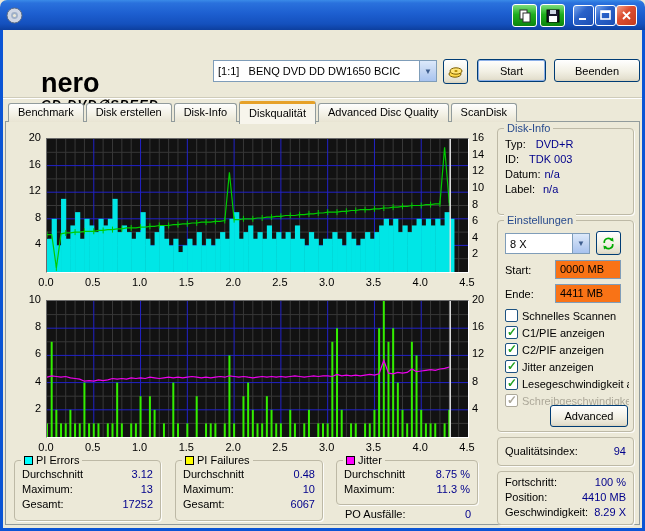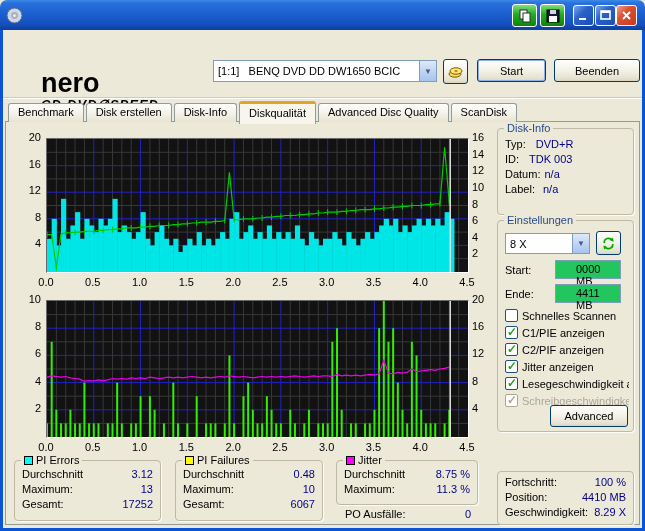--- a/index.html
+++ b/index.html
@@ -53,21 +53,21 @@
   .axis-label{position:absolute;font-size:11px;color:#000;}
   
   .gb{position:absolute;border:1px solid #BDB9A6;border-radius:4px;box-shadow:1px 1px 0 rgba(255,255,255,.85);z-index:8;}
   .gb .legend{position:absolute;top:-7px;left:6px;background:#ECE9D8;padding:0 3px;display:flex;align-items:center;gap:3px;white-space:nowrap;}
   .gb.blue .legend{color:#274a8d;}
   .sw{width:9px;height:9px;border:1px solid #000;display:inline-block;}
   .row{display:flex;justify-content:space-between;padding:0 7px;line-height:15px;}
   .row .val{color:#00008B;text-align:right;}
   .panel{position:absolute;border:1px solid #BDB9A6;border-radius:4px;box-shadow:1px 1px 0 rgba(255,255,255,.85);z-index:8;}
   
-  .txtfield{position:absolute;background:#22c55e;border:1px solid #7F9DB9;padding:2px 20px;color:#000;}
+  .txtfield{position:absolute;background:#f97316;border:1px solid #7F9DB9;padding:2px 4px;color:#000;}
   .cbrow{position:absolute;left:7px;display:flex;align-items:center;gap:4px;height:15px;white-space:nowrap;overflow:hidden;width:124px;}
   .cb{position:relative;width:13px;height:13px;background:#fff;border:1px solid #1D5281;border-radius:2px;flex:0 0 auto;}
   .cb.checked::after{content:"\2713";position:absolute;left:1px;top:-2px;color:#21A121;font-weight:bold;font-size:12px;}
   .cbrow.disabled{color:#ACA899;}
   .cbrow.disabled .cb{border-color:#ACA899;}
   .cbrow.disabled .cb.checked::after{color:#ACA899;}
   .lbl{position:absolute;color:#000;}
 </style>
 </head>
 <body>
@@ -571,20 +571,26 @@
       <span class="cb checked"></span>
       <span>Lesegeschwindigkeit a</span>
     </div>
     <div class="cbrow disabled" style="top:172px">
       <span class="cb checked"></span>
       <span>Schreibgeschwindigkei</span>
     </div>
     <div class="xpbtn" style="left:52px;top:184px;width:78px;height:22px">Advanced</div>
   </div>
 
+  <div class="panel" style="left:497px;top:437px;width:137px;height:29px;display:flex;align-items:center">
+    <div class="row" style="width:100%">
+      <span>Qualitätsindex:</span>
+        <span class="val">94</span>
+    </div>
+  </div>
 
   <div class="panel" style="left:497px;top:471px;width:137px;height:54px;padding-top:3px">
     <div class="row">
         <span>Fortschritt:</span>
         <span class="val">100 %</span>
       </div>
     <div class="row">
         <span>Position:</span>
         <span class="val">4410 MB</span>
       </div>

